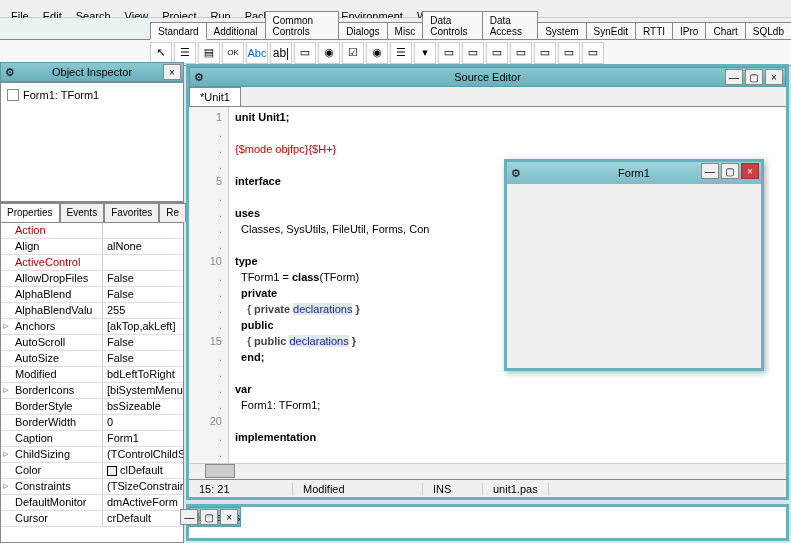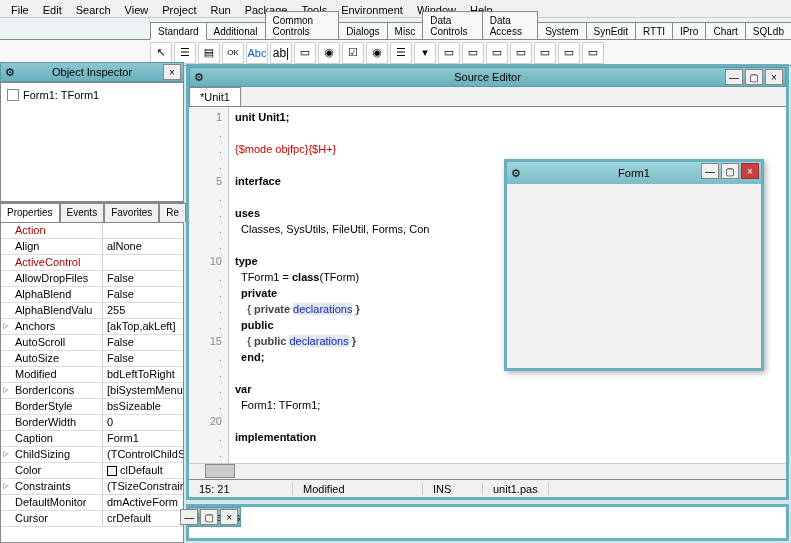--- a/index.html
+++ b/index.html
@@ -1,19 +1,19 @@
 <!DOCTYPE html>
 <html><head>
 <meta charset="utf-8">
 <style>
 * { box-sizing: border-box; margin: 0; padding: 0; font-family: Tahoma, sans-serif; font-size: 11px; }
 body { background: #d4e8ec; width: 791px; height: 543px; overflow: hidden; position: relative; }
 
 .menubar { background: #f0f0f0; height: 18px; display: flex; padding: 0 4px; border-bottom: 1px solid #ccc; }
-.menubar span { padding: 4px 7px; cursor: default; }
+.menubar span { padding: 10px 7px; cursor: default; }
 
 .toolbar-row { background: #eaf2f4; height: 22px; display: flex; align-items: center; padding: 0 4px; gap: 2px; border-bottom: 1px solid #b0c4c8; }
 .toolbar-btn { width: 18px; height: 18px; display: inline-flex; align-items: center; justify-content: center; border: 1px solid transparent; }
 .sep { width: 1px; height: 16px; background: #b0c4c8; margin: 0 2px; }
 
 .tabs-row { background: #eaf2f4; display: flex; height: 22px; align-items: flex-end; padding-left: 150px; border-bottom: 1px solid #888; }
 .palette-tab { padding: 3px 7px 2px; border: 1px solid #888; border-bottom: none; background: #f8f8f8; margin-right: -1px; font-size: 10px; cursor: default; }
 .palette-tab.active { background: #fff; border-bottom: 1px solid #fff; position: relative; top: 1px; }
 
 .palette-row { background: #f8f8f8; height: 26px; display: flex; align-items: center; padding: 0 150px 0 150px; gap: 2px; border-bottom: 1px solid #888; }

